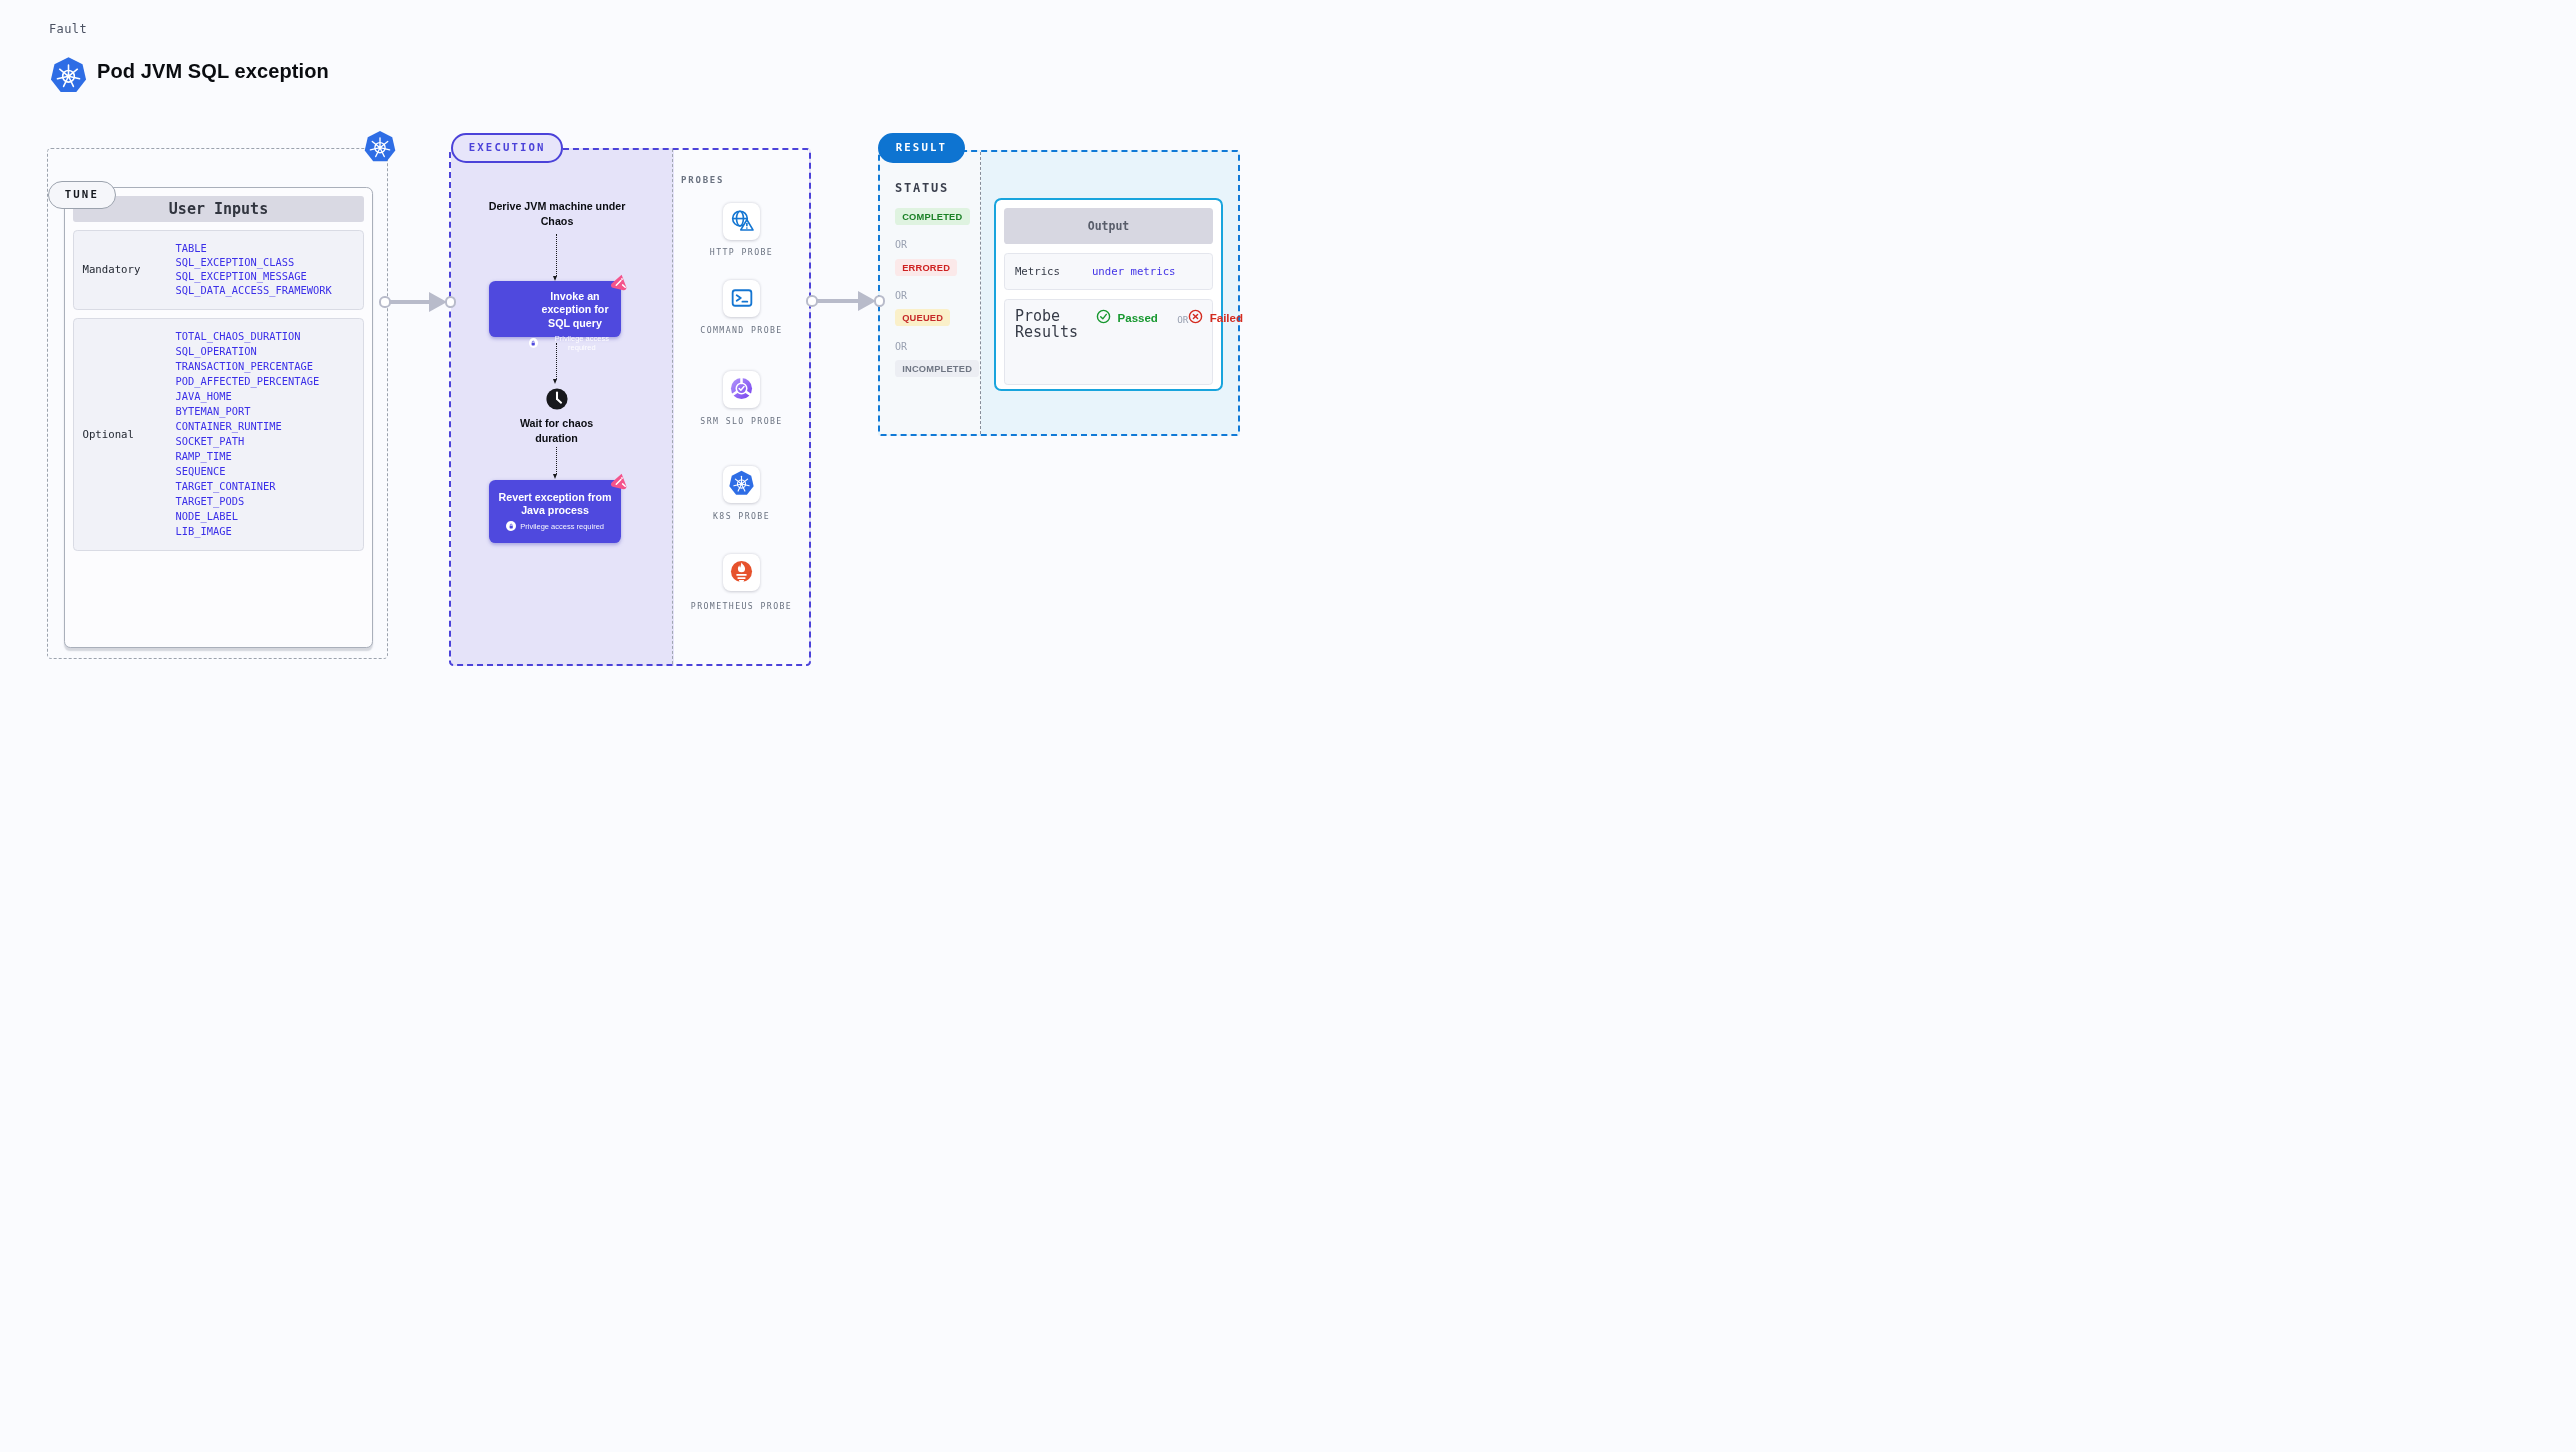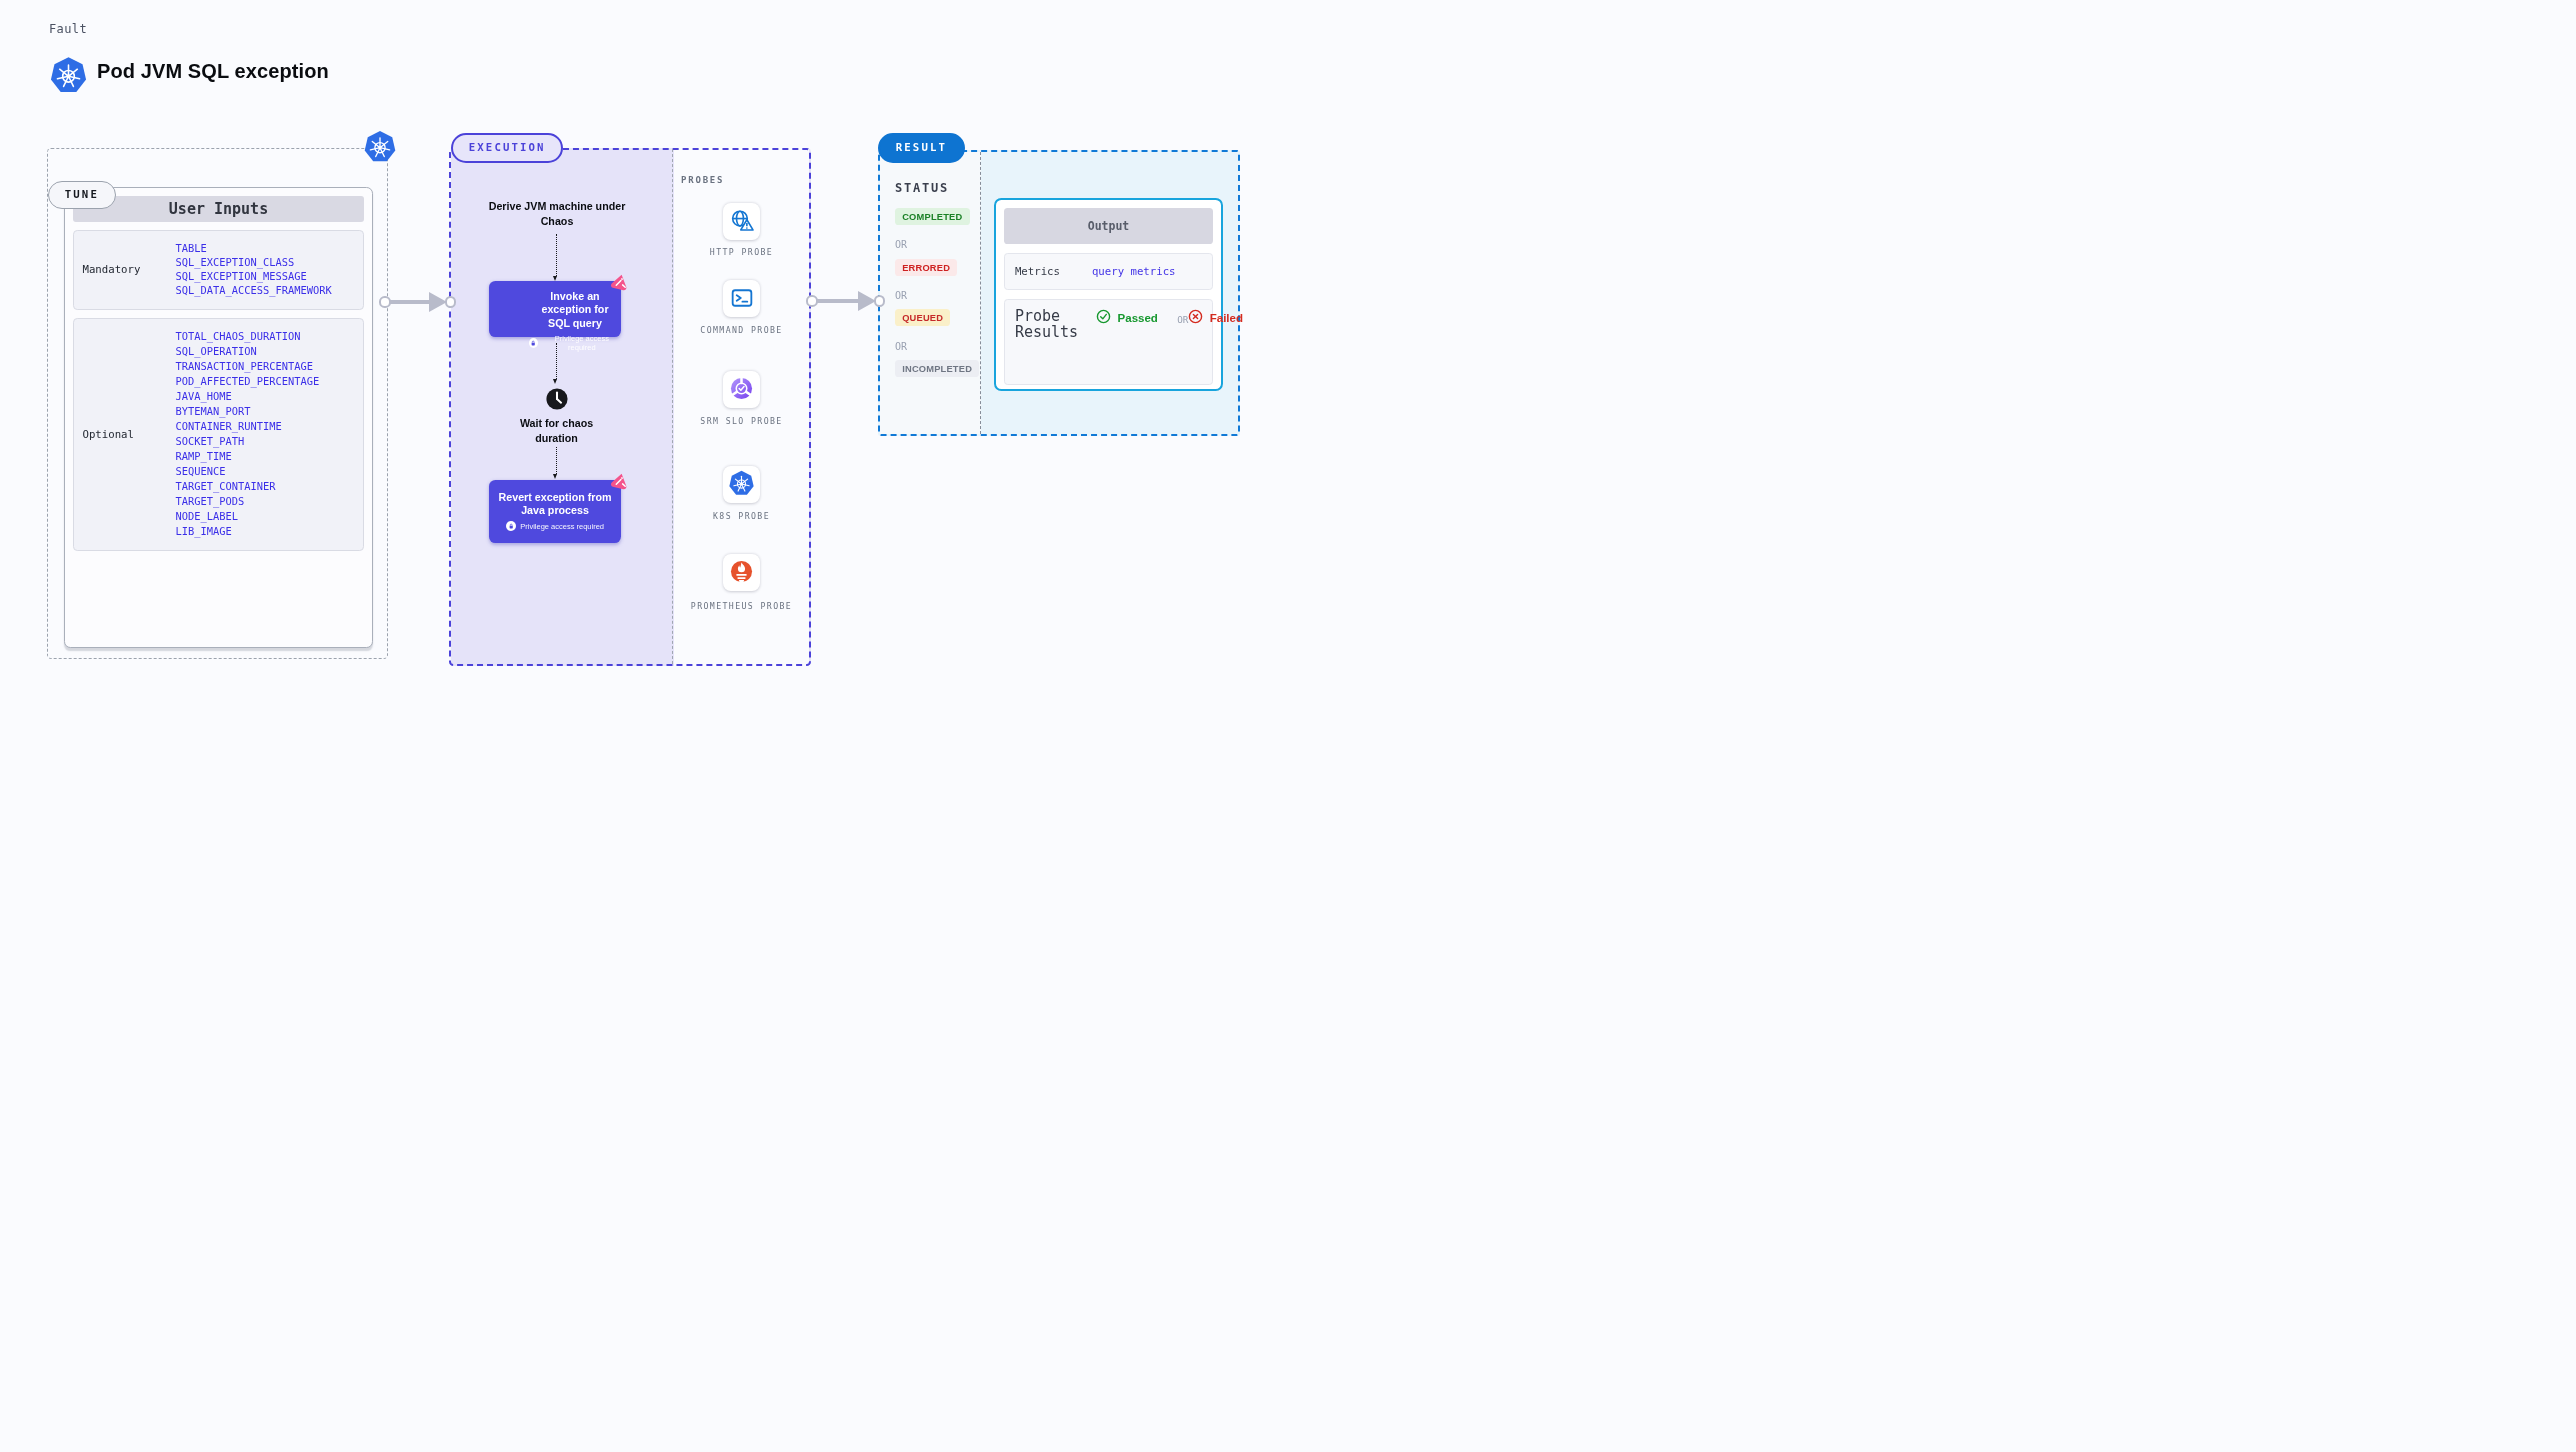--- a/index.html
+++ b/index.html
@@ -366,21 +366,21 @@
   <div class="abs or or-2">OR</div>
   <div class="abs badge b-queued">QUEUED</div>
   <div class="abs or or-3">OR</div>
   <div class="abs badge b-incompleted">INCOMPLETED</div>
 
   <div class="abs output-box">
     <div class="output-header mono">Output</div>
 
     <div class="output-row row-metrics">
       <div class="lbl mono">Metrics</div>
-      <div class="val mono">query metrics</div>
+      <div class="val mono">under metrics</div>
     </div>
 
     <div class="output-row row-probe">
       <div class="lbl mono">Probe Results</div>
       <div class="pr-results">
         <div class="pr-line pr-passed">
           <span>
             <svg viewBox="0 0 32 32" width="15" height="15">
               <circle cx="16" cy="16" r="13" fill="none" stroke="#17982F" stroke-width="3"></circle>
               <polyline points="10,16.5 14.5,21 22,11.5" fill="none" stroke="#17982F" stroke-width="3" stroke-linecap="round" stroke-linejoin="round"></polyline>

